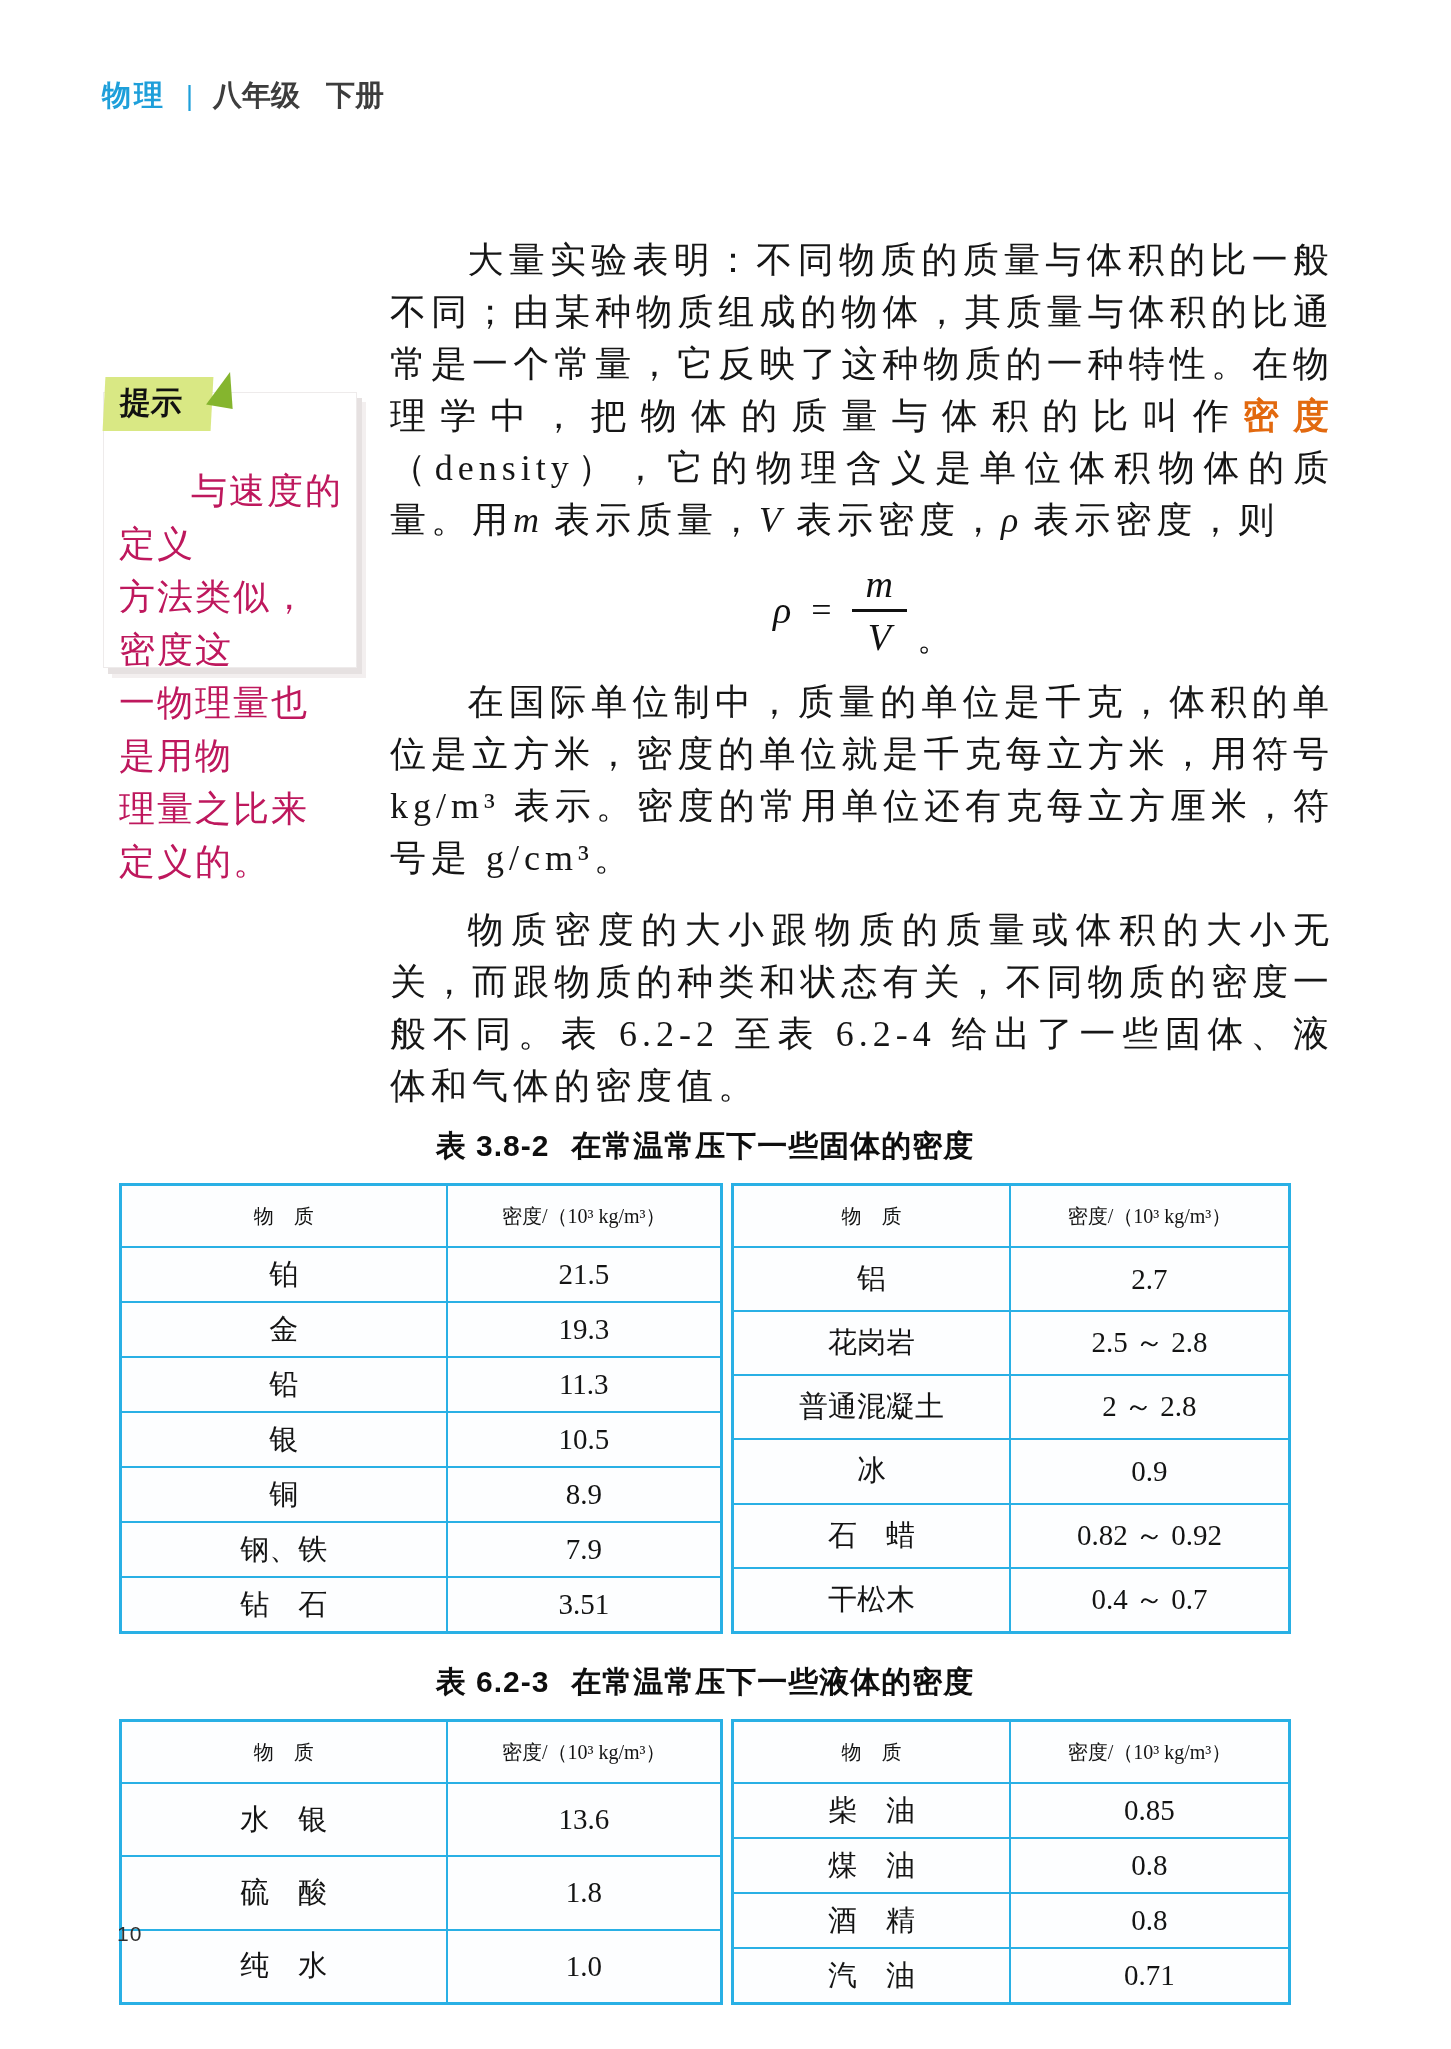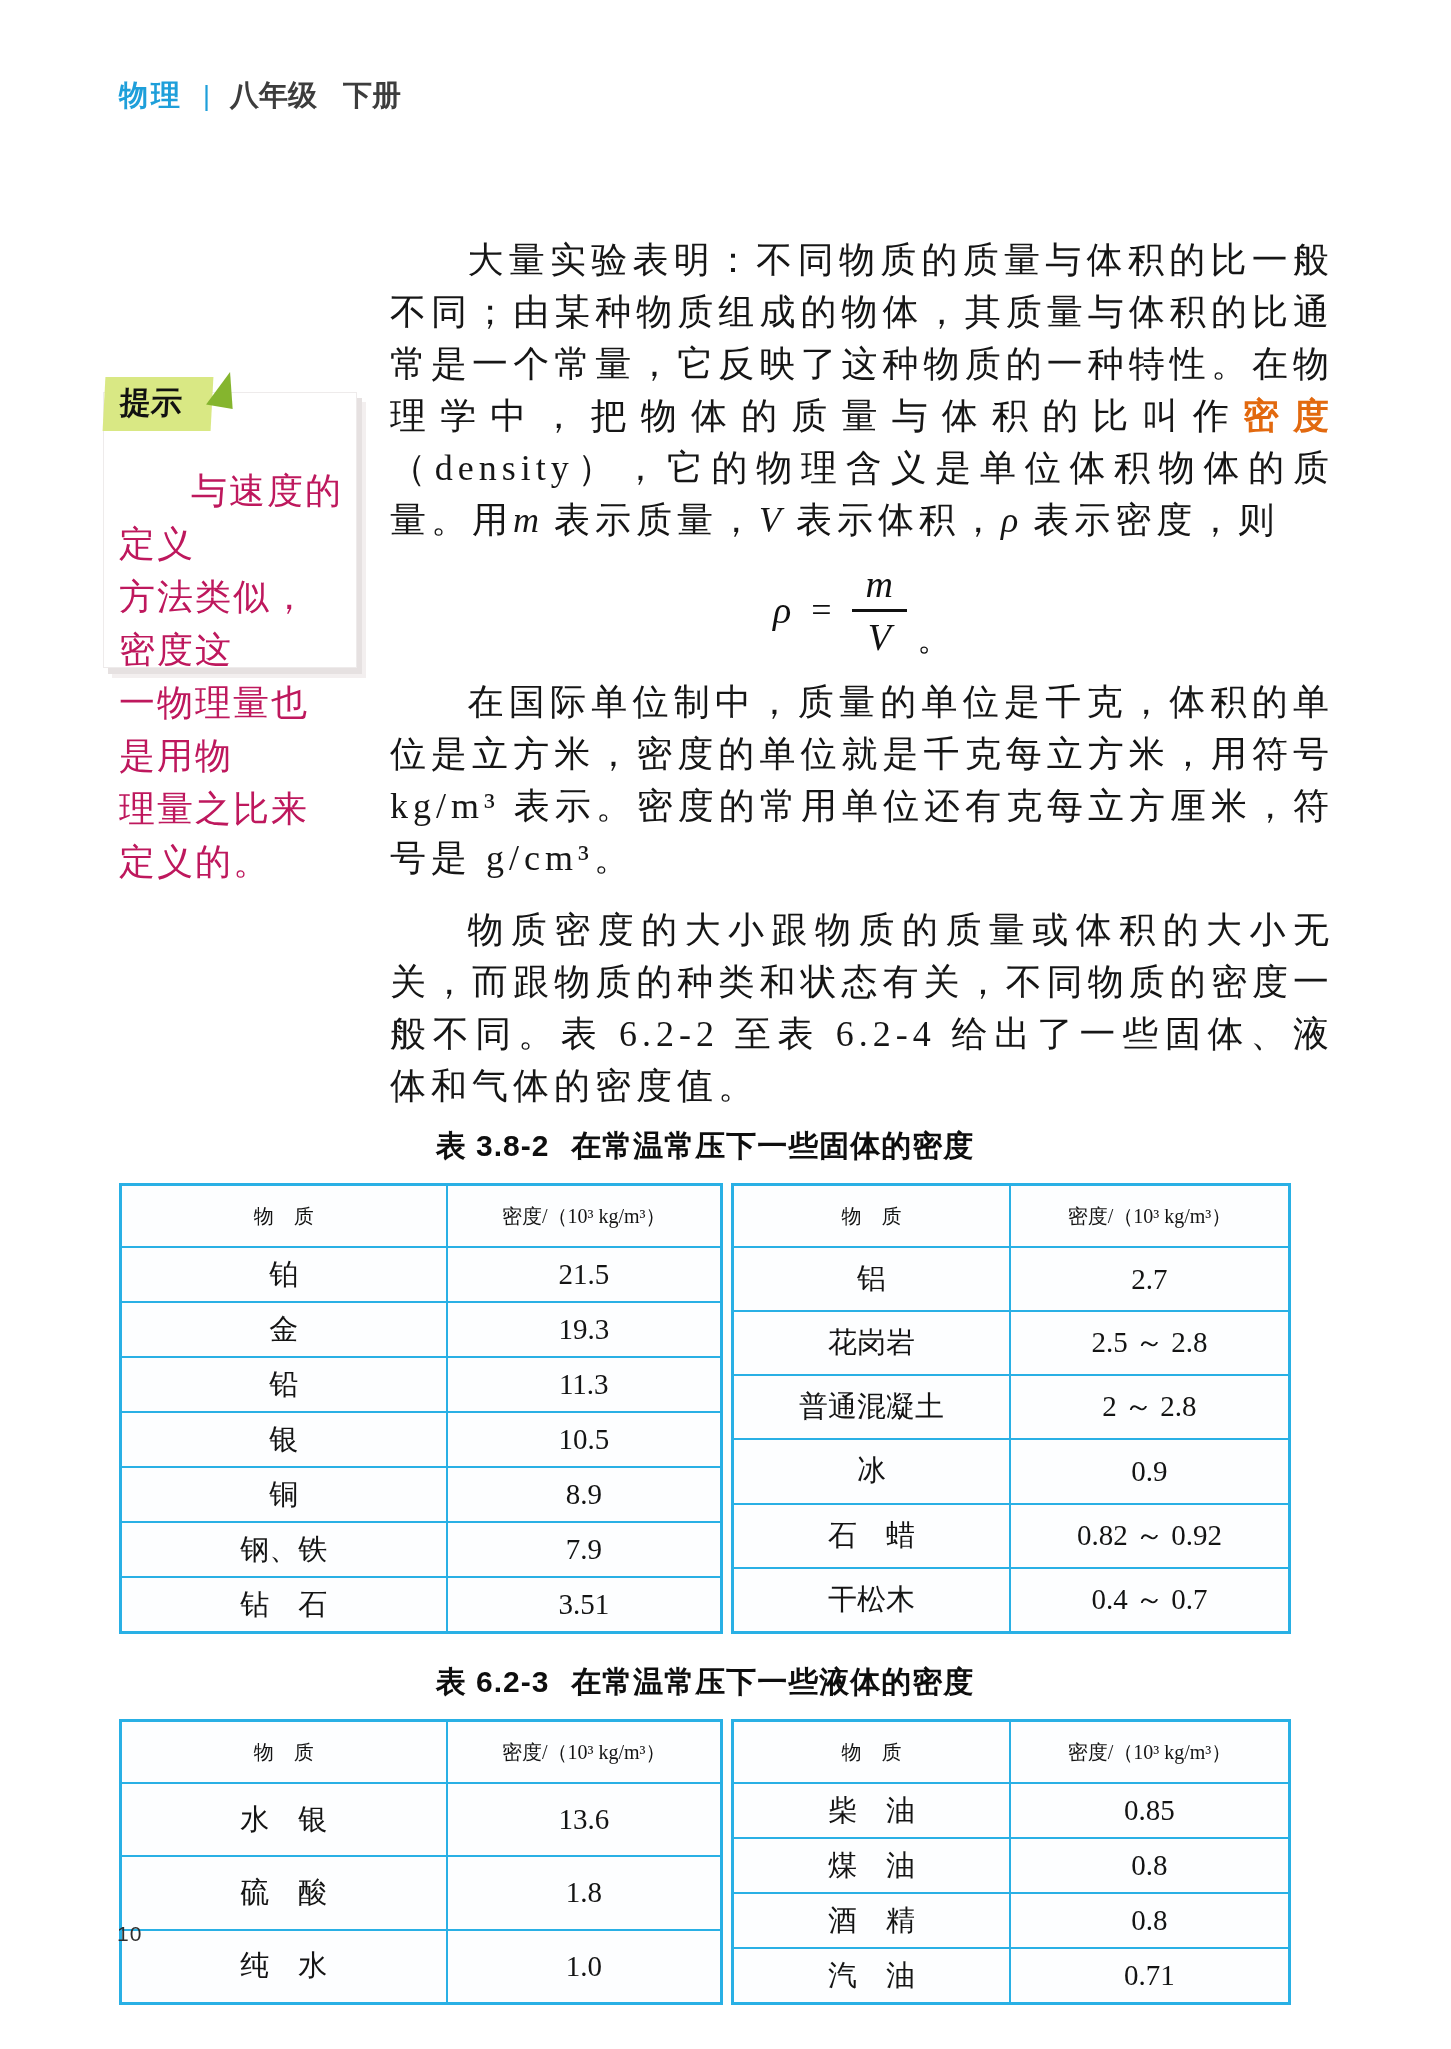--- a/index.html
+++ b/index.html
@@ -1,20 +1,20 @@
 <!DOCTYPE html>
 <html><head>
 <meta charset="utf-8">
 <style>
   html,body{margin:0;padding:0;background:#ffffff;}
   .page{position:relative;width:1451px;height:2049px;background:#ffffff;overflow:hidden;
         font-family:"Liberation Serif","DejaVu Serif",serif;}
 
   
-  .page-header{position:absolute;left:119px;top:76px;
+  .page-header{position:absolute;left:102px;top:76px;
         font-family:"Liberation Sans","DejaVu Sans",sans-serif;font-weight:bold;font-size:29px;}
   .hdr-subject{color:#1e9fda;letter-spacing:3px;}
   .hdr-divider{color:#1e9fda;font-weight:400;margin:0 20px;font-size:27px;}
   .hdr-grade{color:#3d3d3d;margin-right:26px;}
   .hdr-volume{color:#3d3d3d;}
 
   
   .hint-card{position:absolute;left:103px;top:392px;width:252px;height:274px;background:#ffffff;
         border:1px solid #eeebeb;box-shadow:5px 6px 0 #e6e1e1,9px 10px 0 #f3efef;}
   .hint-label-wrap{position:absolute;top:-16px;left:0px;}
@@ -78,21 +78,21 @@
       <span class="hint-label-text">提示</span>
       <span class="hint-triangle"></span>
     </div>
     <p class="hint-text">与速度的定义
 方法类似，密度这
 一物理量也是用物
 理量之比来定义的。</p>
   </aside>
 
   <main class="main-col">
-    <p class="para"><span>大量实验表明：不同物质的质量与体积的比一般不同；由某种物质组成的物体，其质量与体积的比通常是一个常量，它反映了这种物质的一种特性。在物理学中，把物体的质量与体积的比叫作</span><span class="seg-accent">密度</span><span>（density），它的物理含义是单位体积物体的质量。用</span><span class="seg-var">m</span><span> 表示质量，</span><span class="seg-var">V</span><span> 表示体积，</span><span class="seg-var">ρ</span><span> 表示密度，则</span></p>
+    <p class="para"><span>大量实验表明：不同物质的质量与体积的比一般不同；由某种物质组成的物体，其质量与体积的比通常是一个常量，它反映了这种物质的一种特性。在物理学中，把物体的质量与体积的比叫作</span><span class="seg-accent">密度</span><span>（density），它的物理含义是单位体积物体的质量。用</span><span class="seg-var">m</span><span> 表示质量，</span><span class="seg-var">V</span><span> 表示密度，</span><span class="seg-var">ρ</span><span> 表示密度，则</span></p>
 
     <div class="formula">
       <span class="f-var">ρ</span>
       <span class="f-eq">=</span>
       <span class="frac">
         <span class="num f-var">m</span>
         <span class="den f-var">V</span>
       </span>
       <span class="f-period">。</span>
     </div>

